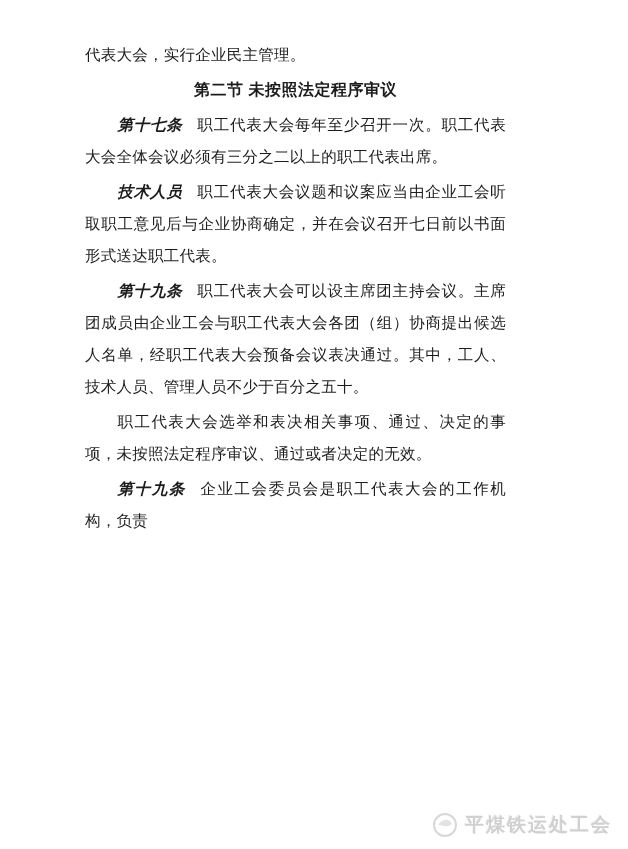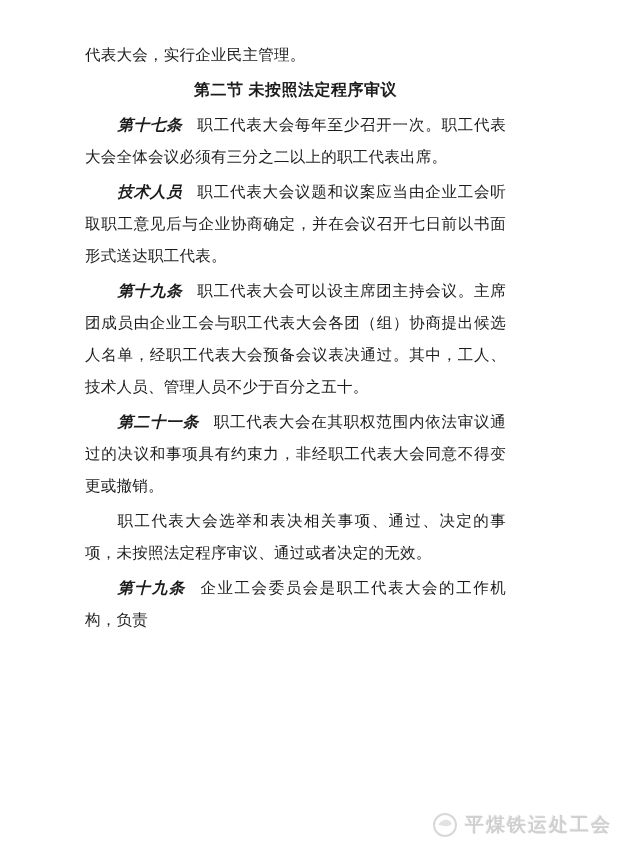--- a/index.html
+++ b/index.html
@@ -74,21 +74,20 @@
 
   <h2 class="heading">第二节 未按照法定程序审议</h2>
 
   <p class="para indent"><span class="lead">第十七条</span><span>职工代表大会每年至少召开一次。职工代表大会全体会议必须有三分之二以上的职工代表出席。</span></p>
 
   <p class="para indent"><span class="lead">技术人员</span><span>职工代表大会议题和议案应当由企业工会听取职工意见后与企业协商确定，并在会议召开七日前以书面形式送达职工代表。</span></p>
 
   <p class="para indent"><span class="lead">第十九条</span><span>职工代表大会可以设主席团主持会议。主席团成员由企业工会与职工代表大会各团（组）协商提出候选人名单，经职工代表大会预备会议表决通过。其中，工人、技术人员、管理人员不少于百分之五十。</span></p>
 
 
-  <p class="para indent"><span class="lead">第二十一条</span><span>职工代表大会在其职权范围内依法审议通过的决议和事项具有约束力，非经职工代表大会同意不得变更或撤销。</span></p>
 
   <p class="para indent">职工代表大会选举和表决相关事项、通过、决定的事项，未按照法定程序审议、通过或者决定的无效。</p>
 
   <p class="para indent"><span class="lead">第十九条</span><span>企业工会委员会是职工代表大会的工作机构，负责</span></p>
 
 </div>
 
 <div class="watermark">
   <span class="wm-logo">
     <svg width="26" height="26" viewBox="0 0 26 26" xmlns="http://www.w3.org/2000/svg">

